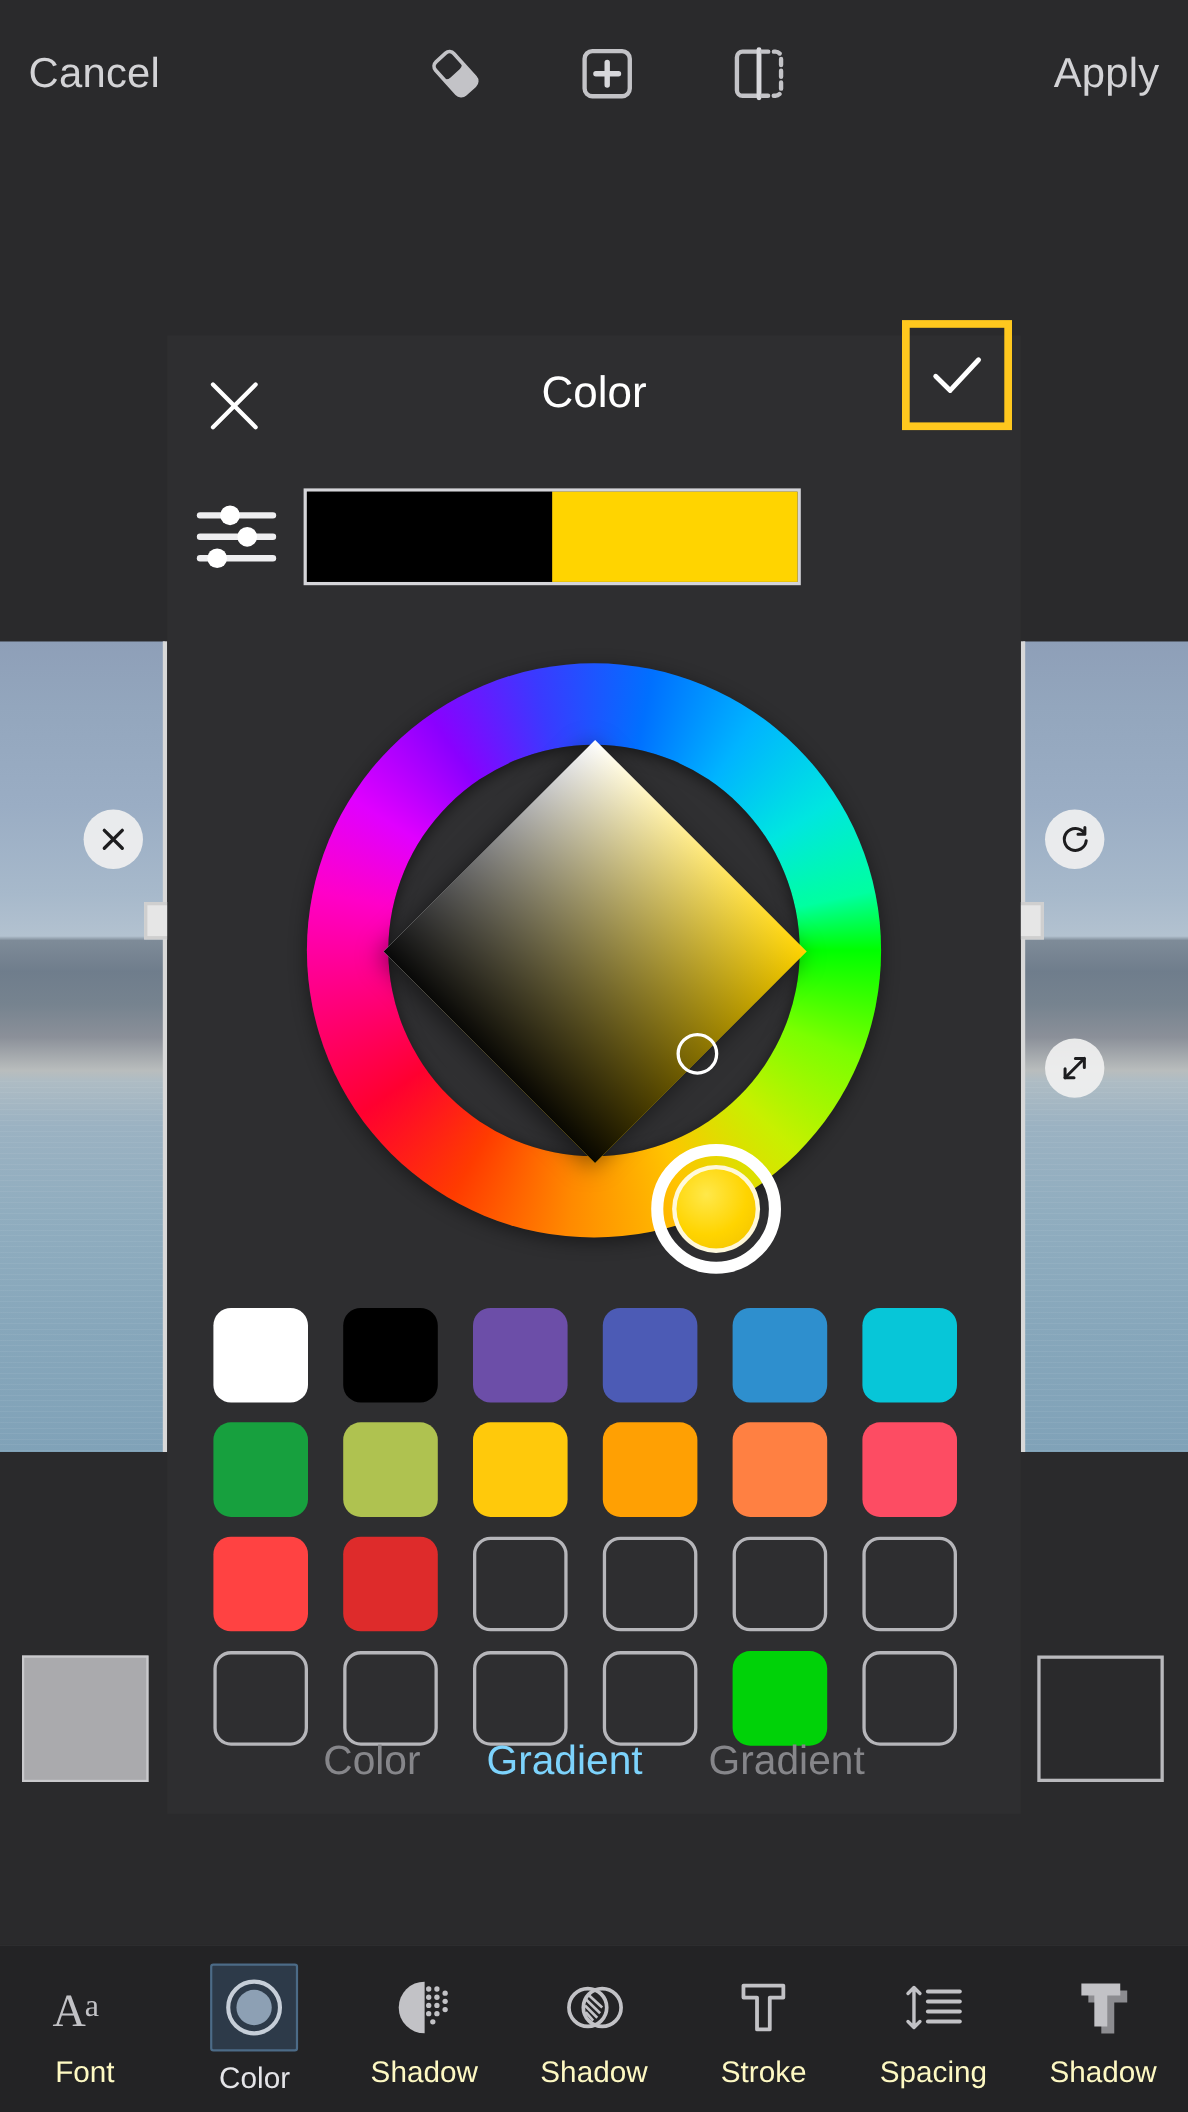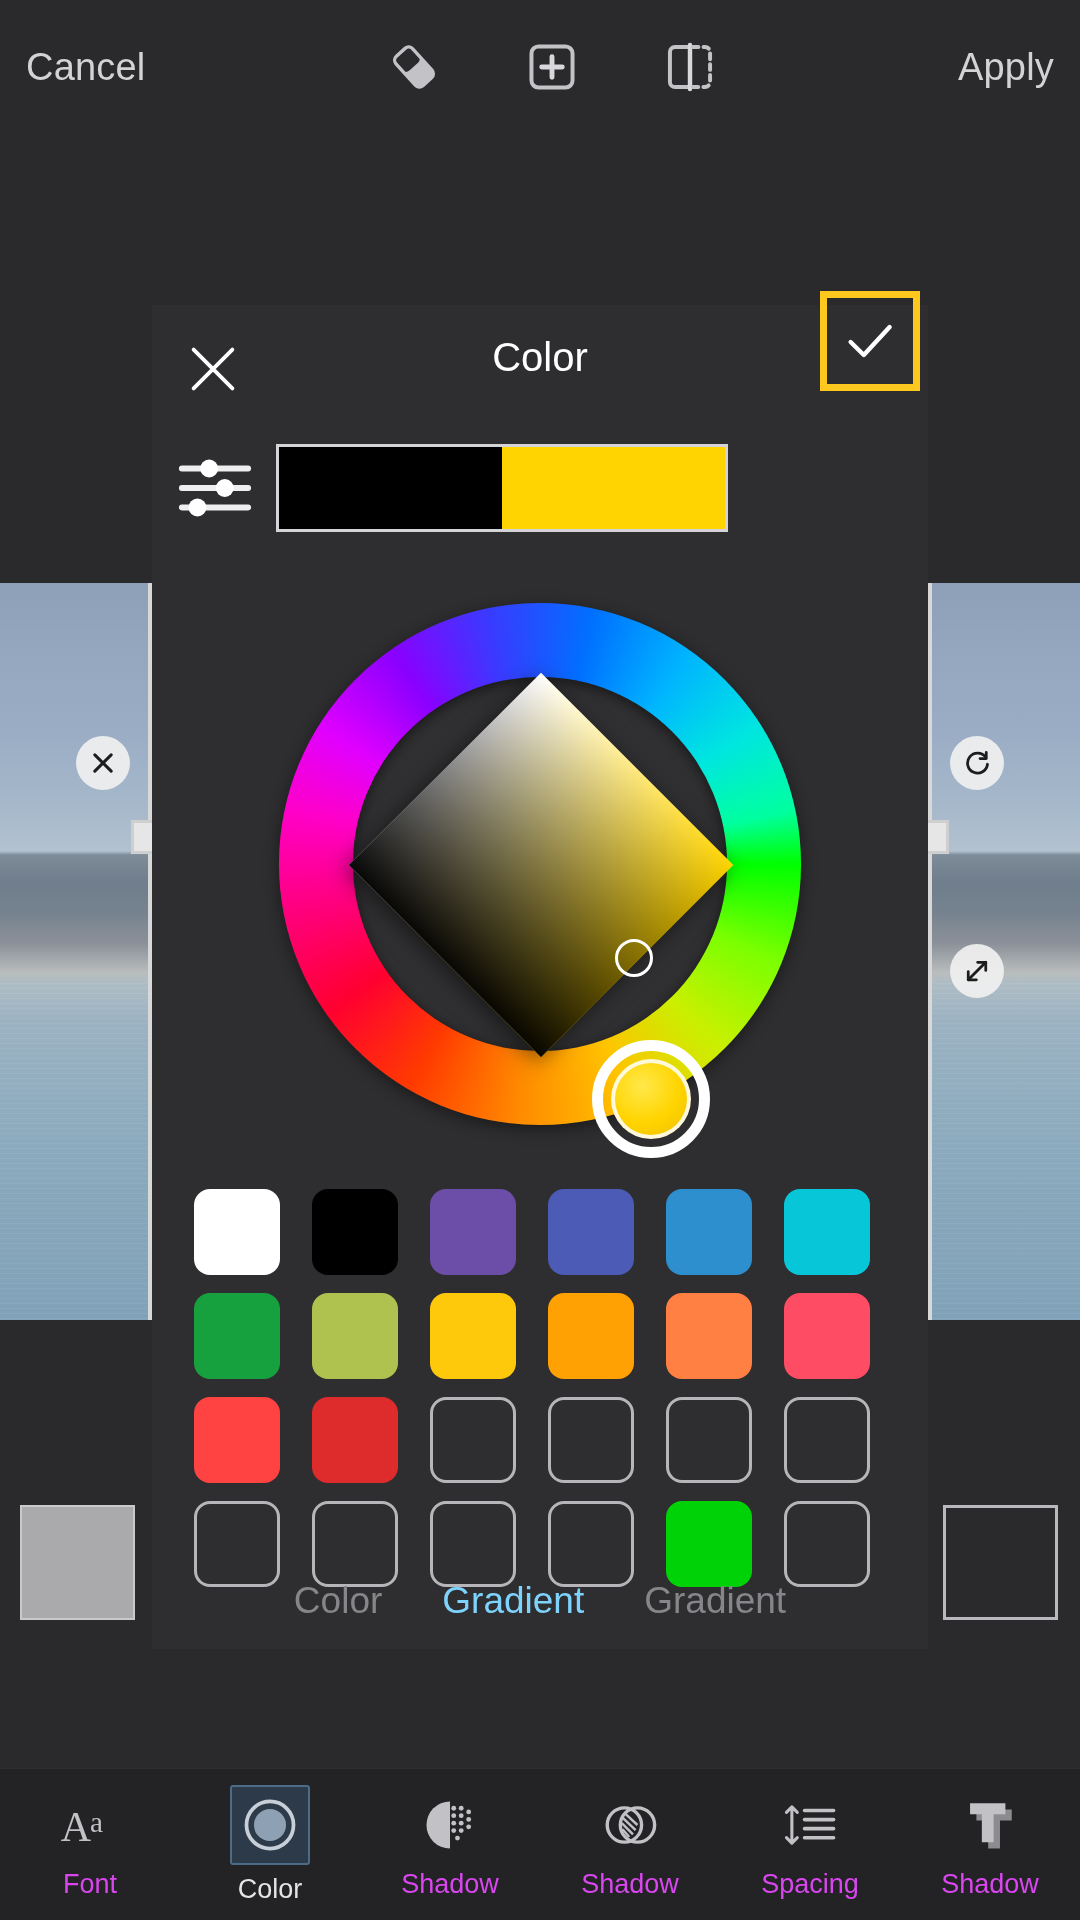--- a/index.html
+++ b/index.html
@@ -178,21 +178,21 @@
     background:#232325; display:flex; align-items:center; z-index:8;
     border-top:1px solid #2f2f31;
   }
   .tool{
     flex:1; height:152px; display:flex; flex-direction:column;
     align-items:center; justify-content:center; gap:9px;
   }
   .tool .glyph{
     width:76px; height:70px; display:flex; align-items:center; justify-content:center;
   }
-  .tool .tlabel{ font-size:27px; color:#d946ef; }
+  .tool .tlabel{ font-size:27px; color:#fef9c3; }
   .tool.active .glyph{
     background:#2d3a49; border:2px solid #4c6b87; border-radius:3px;
     width:80px; height:80px;
   }
   .tool.active .tlabel{ color:#e4e4e8; }
 </style>
 </head>
 <body>
 
 <div id="canvas-layer">
@@ -395,20 +395,28 @@
             <path d="M11 11 L18 17.8"></path>
             <path d="M10.6 14 L16.6 20"></path>
             <path d="M11 17.3 L14.6 21.4"></path>
           </g>
         </svg>
       </div>
       <div class="tlabel">Shadow</div>
     </div>
     <div class="tool">
       <div class="glyph">
+        <svg width="56" height="58" viewBox="0 0 30 32">
+          <path d="M5 5 H25 V11 H18.2 V27 H11.8 V11 H5 Z" fill="none" stroke="#c2c2c6" stroke-width="1.9" stroke-linejoin="round"></path>
+        </svg>
+      </div>
+      <div class="tlabel">Stroke</div>
+    </div>
+    <div class="tool">
+      <div class="glyph">
         <svg width="58" height="56" viewBox="0 0 32 30">
           <path d="M6 5 L6 25 M3 8 L6 5 L9 8 M3 22 L6 25 L9 22" stroke="#c2c2c6" stroke-width="1.7" fill="none" stroke-linecap="round" stroke-linejoin="round"></path>
           <g stroke="#c2c2c6" stroke-width="2" stroke-linecap="round">
             <path d="M13 7 H29"></path>
             <path d="M13 12 H29"></path>
             <path d="M13 17 H29"></path>
             <path d="M13 22 H29"></path>
           </g>
         </svg>
       </div>

